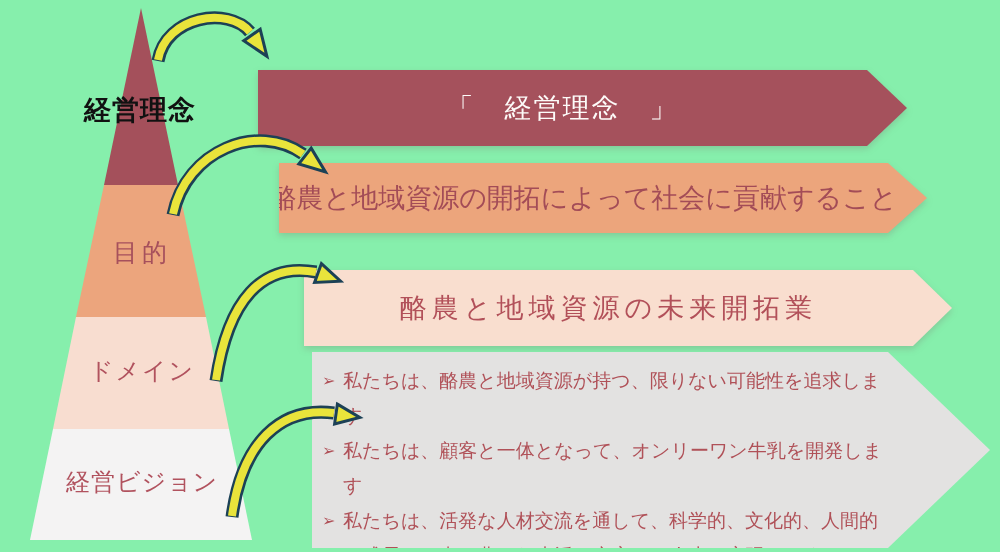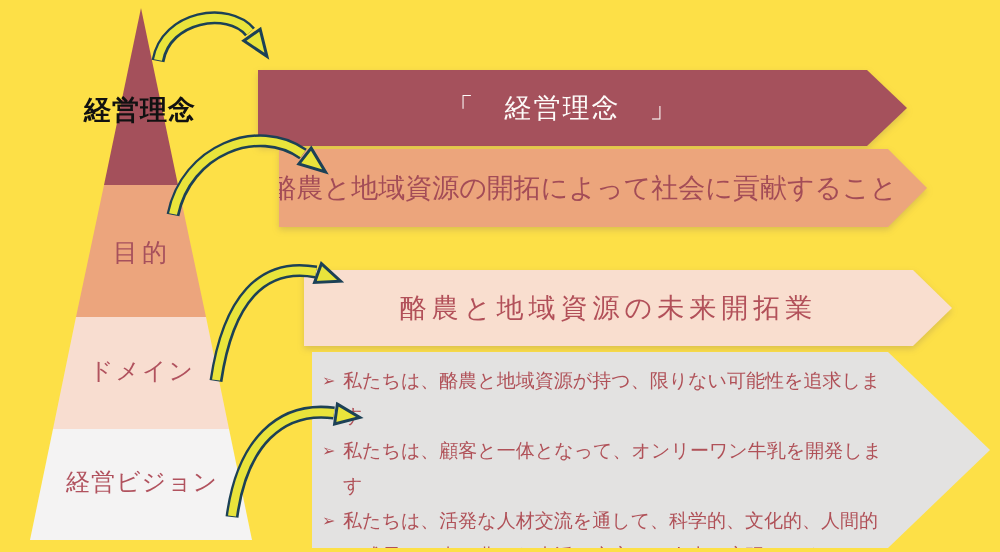--- a/index.html
+++ b/index.html
@@ -1,19 +1,19 @@
 <!DOCTYPE html>
 <html><head>
 <meta charset="utf-8">
 <style>
   html,body{margin:0;padding:0;background:#ffffff;}
   #stage{
     position:relative;
     width:1000px;height:552px;
-    background:#fde047;
+    background:#86efac;
     overflow:hidden;
     font-family:"Liberation Sans","DejaVu Sans",sans-serif;
   }
   
   #pyramid-svg{position:absolute;left:0;top:0;}
   .tier-label{
     position:absolute;
     text-align:center;
     white-space:nowrap;
     pointer-events:none;
@@ -25,21 +25,21 @@
   
   .banner-wrap{position:absolute;filter:drop-shadow(0 3px 3px rgba(120,100,100,0.25));}
   .banner{
     width:100%;height:100%;
     display:flex;align-items:center;justify-content:center;
     white-space:nowrap;
   }
   #banner-philosophy-wrap{left:258px;top:70px;width:649px;height:76px;}
   #banner-philosophy{background:#a5515c;clip-path:polygon(0 0,calc(100% - 40px) 0,100% 50%,calc(100% - 40px) 100%,0 100%);
     padding-right:40px;box-sizing:border-box;color:#fdfbf9;font-size:27px;letter-spacing:2px;}
-  #banner-purpose-wrap{left:279px;top:149px;width:648px;height:78px;font-family:Liberation Serif, serif;}
+  #banner-purpose-wrap{left:279px;top:163px;width:648px;height:70px;font-family:Liberation Serif, serif;}
   #banner-purpose{background:#eca57c;clip-path:polygon(0 0,calc(100% - 39px) 0,100% 50%,calc(100% - 39px) 100%,0 100%);
     padding-right:39px;box-sizing:border-box;color:#a34c57;font-size:27px;}
   #banner-domain-wrap{left:304px;top:257px;width:648px;height:76px;}
   #banner-domain{background:#f9decf;clip-path:polygon(0 0,calc(100% - 39px) 0,100% 50%,calc(100% - 39px) 100%,0 100%);
     padding-right:39px;box-sizing:border-box;color:#b25059;font-size:27px;letter-spacing:5px;margin-top:13px;}
   
   #vision-box{
     position:absolute;left:312px;top:352px;width:678px;height:196px;
     background:#e3e2e1;
     clip-path:polygon(0 0,calc(100% - 102px) 0,100% 50%,calc(100% - 102px) 100%,0 100%);

